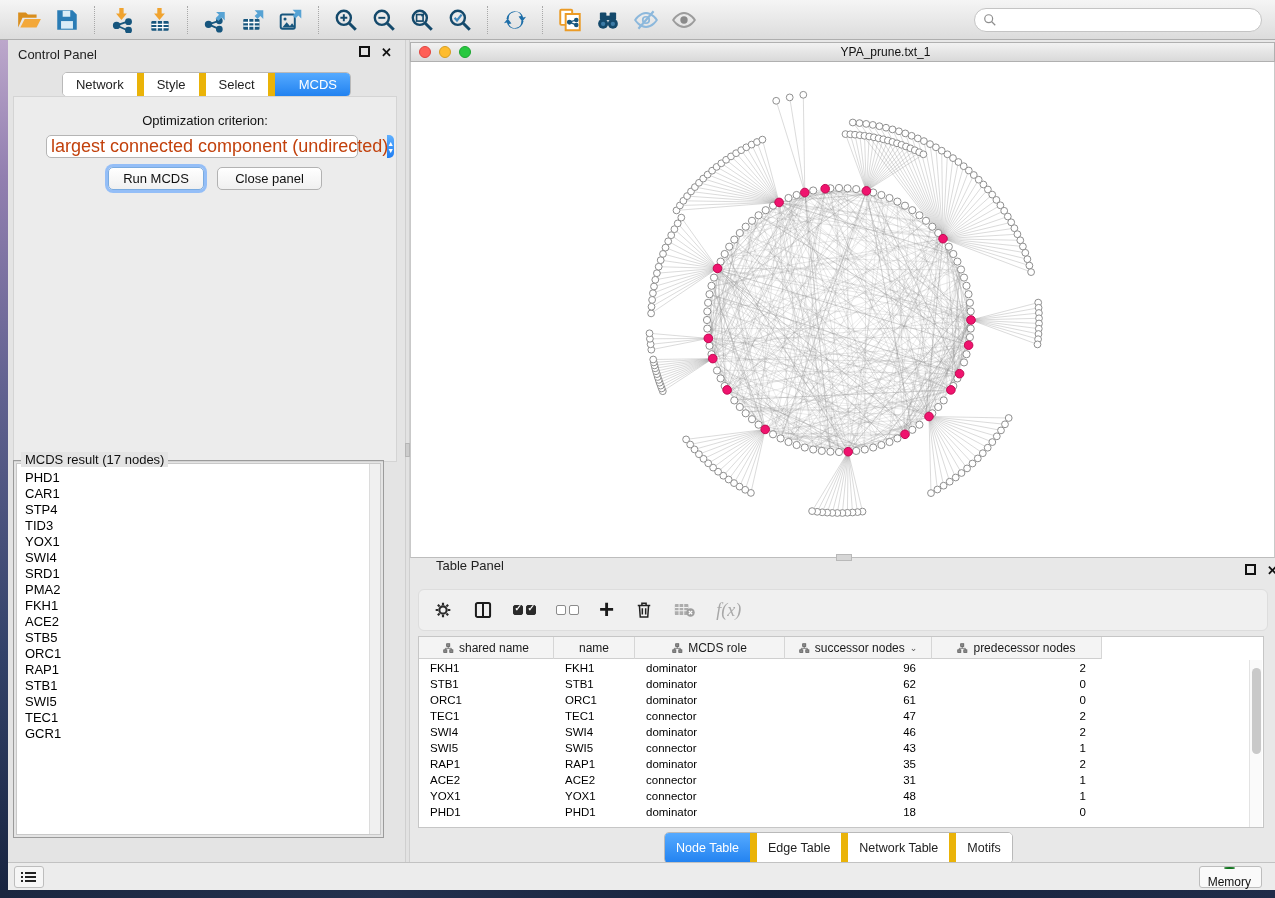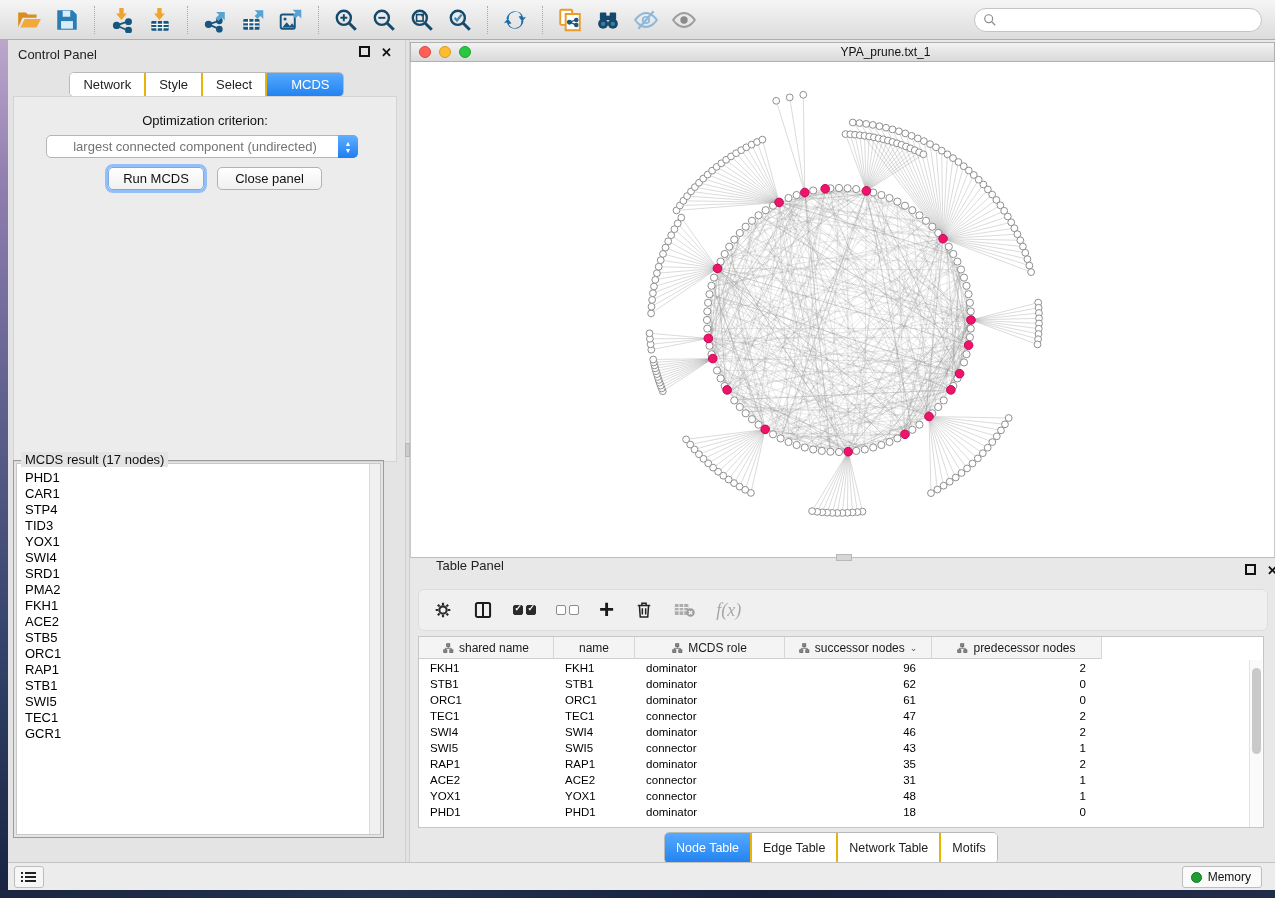--- a/index.html
+++ b/index.html
@@ -27,28 +27,28 @@
 
   
   .control-panel { position:absolute; left:8px; top:40px; width:397px; height:822px; background:#e4e4e4; }
   .cp-header { position:absolute; left:0; top:0; width:100%; height:28px; display:flex; align-items:center; }
   .cp-title { margin-left:10px; font-size:13px; color:#222; }
   .win-icons { position:absolute; right:12px; top:6px; display:flex; gap:10px; }
   .wi { width:13px; height:13px; font-size:13px; line-height:13px; color:#111; font-weight:bold; text-align:center; }
   .wi.square { border:2px solid #111; width:11px; height:11px; }
   .seg-tabs { position:absolute; top:32px; left:0; width:100%; display:flex; justify-content:center; }
   .seg { display:flex; border:1px solid #b9b9b9; border-radius:5px; background:#fff; overflow:hidden; }
-  .seg .tab { padding:4px 13px; font-size:13px; border-right:2px solid #eab308; background:#fff; color:#222; cursor:default; }
+  .seg .tab { padding:4px 13px; font-size:13px; border-right:7px solid #eab308; background:#fff; color:#222; cursor:default; }
   .seg .tab:last-child { border-right:none; }
   .seg .tab.sel { background:linear-gradient(180deg,#55aaff,#2282f0); color:#fff;padding-left:24px; }
   .cp-inner { position:absolute; left:5px; top:56px; width:384px; height:366px; background:#ececec; border:1px solid #d4d4d4; }
   .opt-label { position:absolute; top:16px; width:100%; text-align:center; font-size:13px; color:#111; }
   .selectbox { position:absolute; left:32px; top:38px; width:312px; height:23px; background:#fff;
     border:1px solid #b5b5b5; border-radius:5px; display:flex; align-items:center; }
-  .selectbox .val { flex:1; text-align:center; font-size:13px; color:#737373; padding-left:4px; white-space:nowrap; }
+  .selectbox .val { flex:1; font-size:18px; color:#c2410c; padding-left:4px; white-space:nowrap; }
   .stepper { width:20px; height:23px; margin:-1px; border-radius:0 5px 5px 0;
     background:linear-gradient(180deg,#5fb0ff,#1f7df2); display:flex; flex-direction:column; align-items:center; justify-content:center; }
   .stepper span { color:#fff; font-size:7px; line-height:7px; }
   .btnrow { position:absolute; top:70px; left:8px; width:100%; height:24px; }
   .pushbtn { position:absolute; height:23px; background:linear-gradient(180deg,#ffffff,#f0f0f0);
     border:1px solid #b2b2b2; border-radius:5px; font-size:13px; color:#111; text-align:center; line-height:21px; }
   .pushbtn.focusring { box-shadow:0 0 0 3px rgba(90,160,255,.6); border-color:#7aabe0; }
   .mcds-fieldset { position:absolute; left:5px; top:420px; width:371px; height:378px; }
   .mcds-legend { position:absolute; left:8px; top:-8px; background:#e4e4e4; padding:0 4px; font-size:13px; color:#111; z-index:2; }
   .mcds-box { position:absolute; inset:0; border:1px solid #9b9b9b; }
@@ -99,21 +99,21 @@
   .tbl-scroll { position:absolute; right:1px; top:23px; width:13px; height:168px; background:#fafafa; border-left:1px solid #e3e3e3; }
   .tbl-thumb { position:absolute; left:2px; top:8px; width:9px; height:86px; background:#c9c9c9; border-radius:5px; }
   .tp-tabs { position:absolute; left:254px; top:274px; }
   .tp-tabs .seg .tab { font-size:12.5px; padding:8px 11px; }
 
   
   .status-bar { position:absolute; left:8px; top:862px; width:1267px; height:28px; background:#ececec; border-top:1px solid #c2c2c2; }
   .panelmenu-btn { position:absolute; left:6px; top:3px; width:30px; height:22px; background:#f6f6f6;
     border:1px solid #bdbdbd; border-radius:3px; display:flex; align-items:center; justify-content:center; }
   .memory-btn { position:absolute; right:13px; top:3px; height:22px; padding:0 10px 0 8px; background:#fafafa;
-    border:1px solid #bdbdbd; border-radius:3px; display:flex; align-items:center; gap:6px; font-size:12px; color:#111; }
+    border:1px solid #bdbdbd; border-radius:3px; display:flex; align-items:center; gap:6px; font-size:12px; color:#111;flex-direction:column; }
   .memdot { width:11px; height:11px; border-radius:50%; background:#1e9e33; border:1px solid #12741f; }
 </style>
 </head>
 <body>
 
 <div class="screen">
 
   <div class="toolbar">
     <div class="tbtn">
       <svg viewBox="0 0 24 24">

